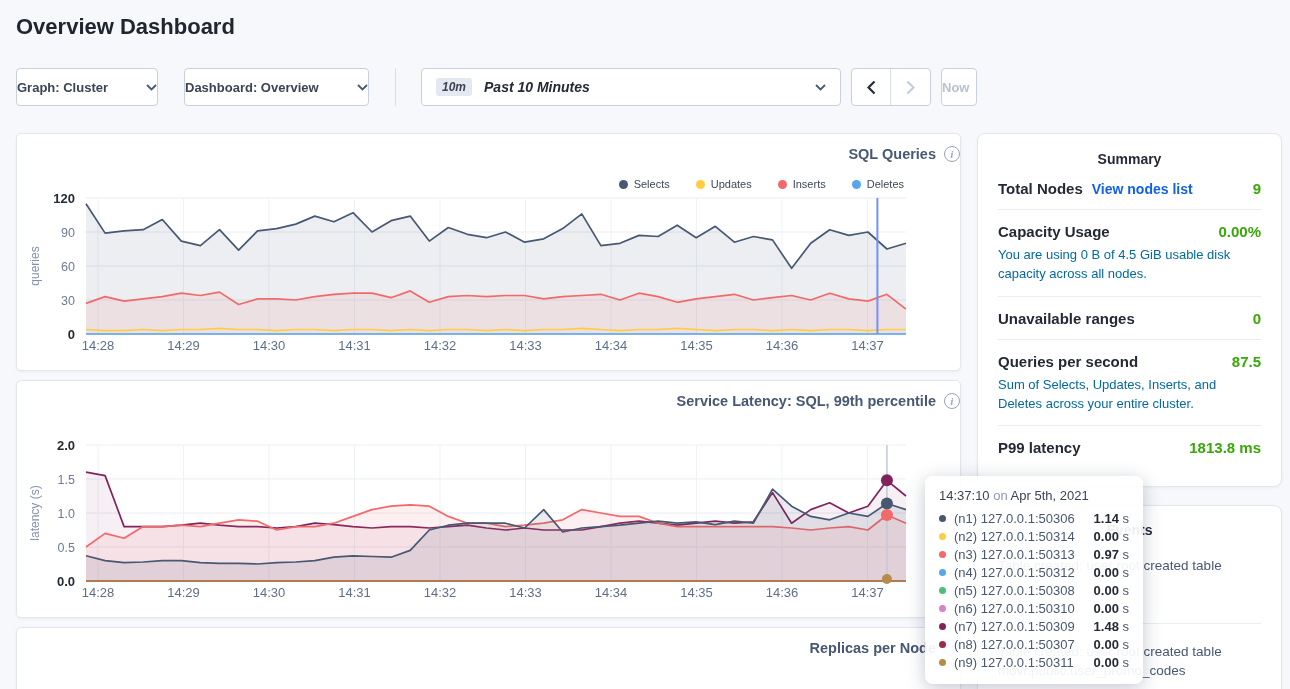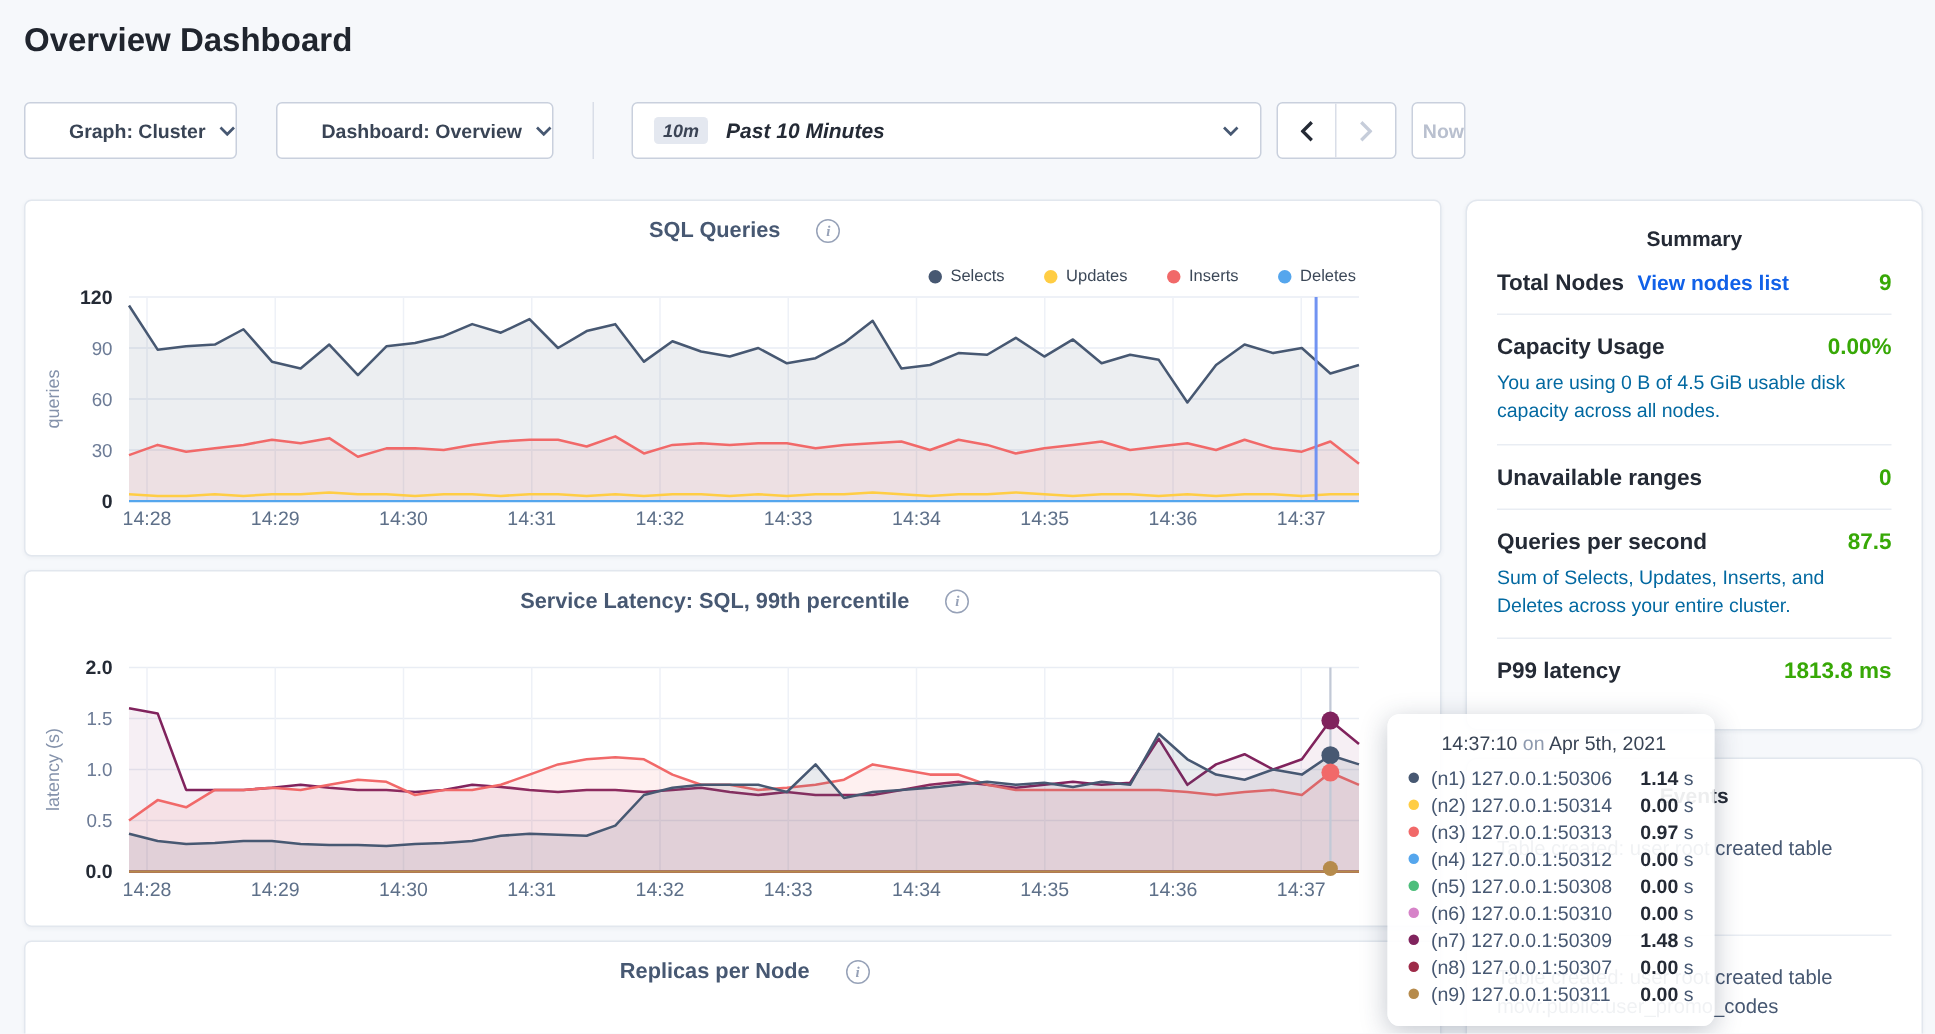--- a/index.html
+++ b/index.html
@@ -9,21 +9,21 @@
     background:#f6f8fb;
     font-family:"Liberation Sans", sans-serif;
     color:#242a35;
   }
   .page-title { position:absolute; left:16px; top:14px; font-size:22px; font-weight:600; color:#20252e; }
 
   
   .btn {
     position:absolute; top:68px; height:38px; background:#fff;
     border:1px solid #c9d0dd; border-radius:4px; display:flex; align-items:center;
-    justify-content:flex-end; gap:9px; font-size:13px; font-weight:700; color:#394455;
+    justify-content:space-between; gap:9px; font-size:13px; font-weight:700; color:#394455;
     cursor:pointer;
   }
   .dd1 { left:16px; width:142px; }
   .dd2 { left:184px; width:185px; }
   .vdivider { position:absolute; left:395px; top:68px; height:38px; width:1px; background:#d9dee8; }
   .timesel { left:421px; width:420px; justify-content:flex-start; padding:0 14px; gap:12px;font-style:italic; }
   .badge-10m { background:#e4e8f0; border-radius:3px; padding:2px 6px; font-size:12px; font-weight:700; color:#3b4455; }
   .timesel .lbl { font-size:14px; font-weight:700; color:#242a35; }
   .timesel .chev { margin-left:auto; }
   .arrowgrp { position:absolute; left:851px; top:68px; width:80px; height:38px; background:#fff;
@@ -31,21 +31,21 @@
   .arrowgrp .cell { width:50%; display:flex; align-items:center; justify-content:center; cursor:pointer; }
   .arrowgrp .cell:first-child { border-right:1px solid #d9dee8; }
   .now-btn { left:941px; width:36px; color:#b9c0cf; }
 
   
   .card { position:absolute; background:#fff; border:1px solid #e2e7ee; border-radius:5px;
     box-shadow:0 1px 3px rgba(56,76,108,0.06); }
   .chart-card { left:16px; width:945px; height:238px; }
   #chart0 { top:133px; } #chart1 { top:380px; } #chart2 { top:627px; height:140px; }
   .chart-title { position:absolute; top:12px; left:16px; right:0; display:flex; align-items:center;
-    justify-content:center; gap:24px; font-size:14.5px; font-weight:700; color:#475872; }
+    justify-content:flex-end; gap:8px; font-size:14.5px; font-weight:700; color:#475872; }
   .info-icon { width:16px; height:16px; border:1px solid #97a2b8; border-radius:50%;
     color:#97a2b8; font-size:10px; font-weight:700; display:inline-flex; align-items:center;
     justify-content:center; font-family:"Liberation Serif", serif; font-style:italic; cursor:pointer; }
   .legend { position:absolute; top:44px; right:56px; display:flex; gap:26px; }
   .legend-item { display:flex; align-items:center; gap:6px; font-size:11px; color:#3c4858; cursor:pointer; }
   .legend-dot { width:9px; height:9px; border-radius:50%; }
   .chart-svg { position:absolute; left:0; top:0; }
 
   
   .summary-card { left:977px; top:133px; width:305px; height:354px; border-radius:8px; padding:0 20px; }
@@ -63,21 +63,21 @@
   .events-title { text-align:center; font-size:14px; font-weight:700; color:#242a35; margin-top:16px; }
   .event-item { font-size:13.5px; color:#475872; }
   .event-item .l1 { margin-top:20px; }
   .event-item .l2 { margin-top:4px; min-height:18px; }
   .event-divider { border-bottom:1px solid #e9edf3; margin-top:28px; }
 
   
   .tooltip { position:absolute; left:925px; top:476px; width:218px; z-index:10;
     background:rgba(255,255,255,0.92); border-radius:8px; padding:12px 14px 13px;
     box-shadow:0 4px 18px rgba(40,55,80,0.28); font-size:13px; }
-  .tip-head { color:#475872; margin-bottom:6px;margin-left:22px; }
+  .tip-head { color:#475872; margin-bottom:6px; }
   .tip-head .t { color:#394455; } .tip-head .on { color:#8d99ae; }
   .tip-row { display:flex; align-items:center; gap:8px; height:18px; color:#475872; }
   .tip-dot { width:7px; height:7px; border-radius:50%; flex:none; }
   .tip-val { margin-left:auto; font-weight:700; color:#242a35; white-space:nowrap; }
   .tip-val .u { font-weight:400; color:#475872; }
 </style>
 </head>
 <body>
 
 <h1 class="page-title">Overview Dashboard</h1>

